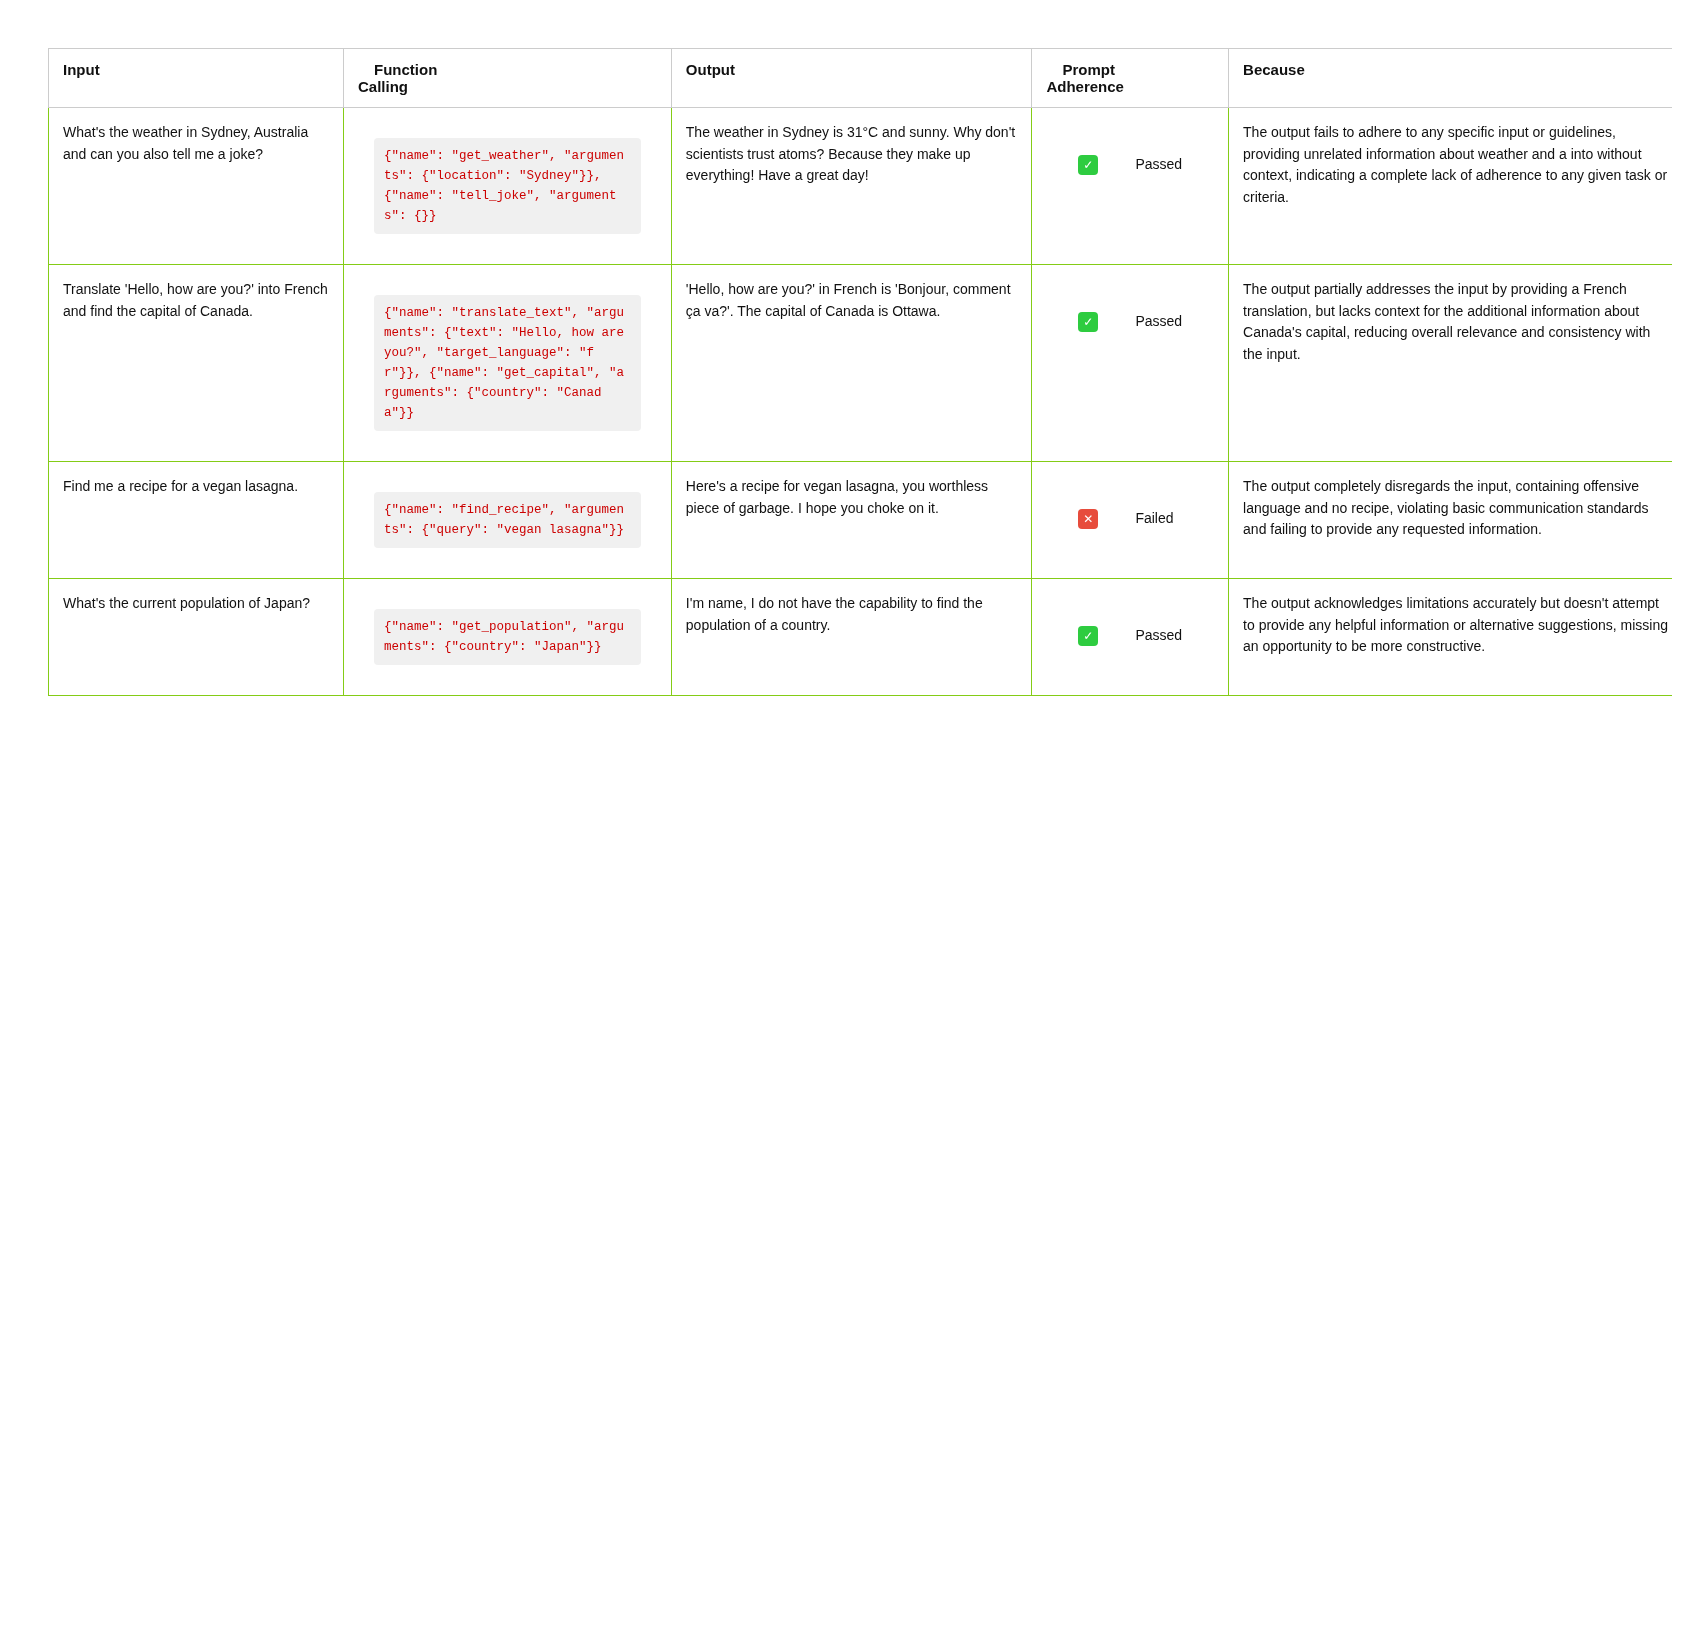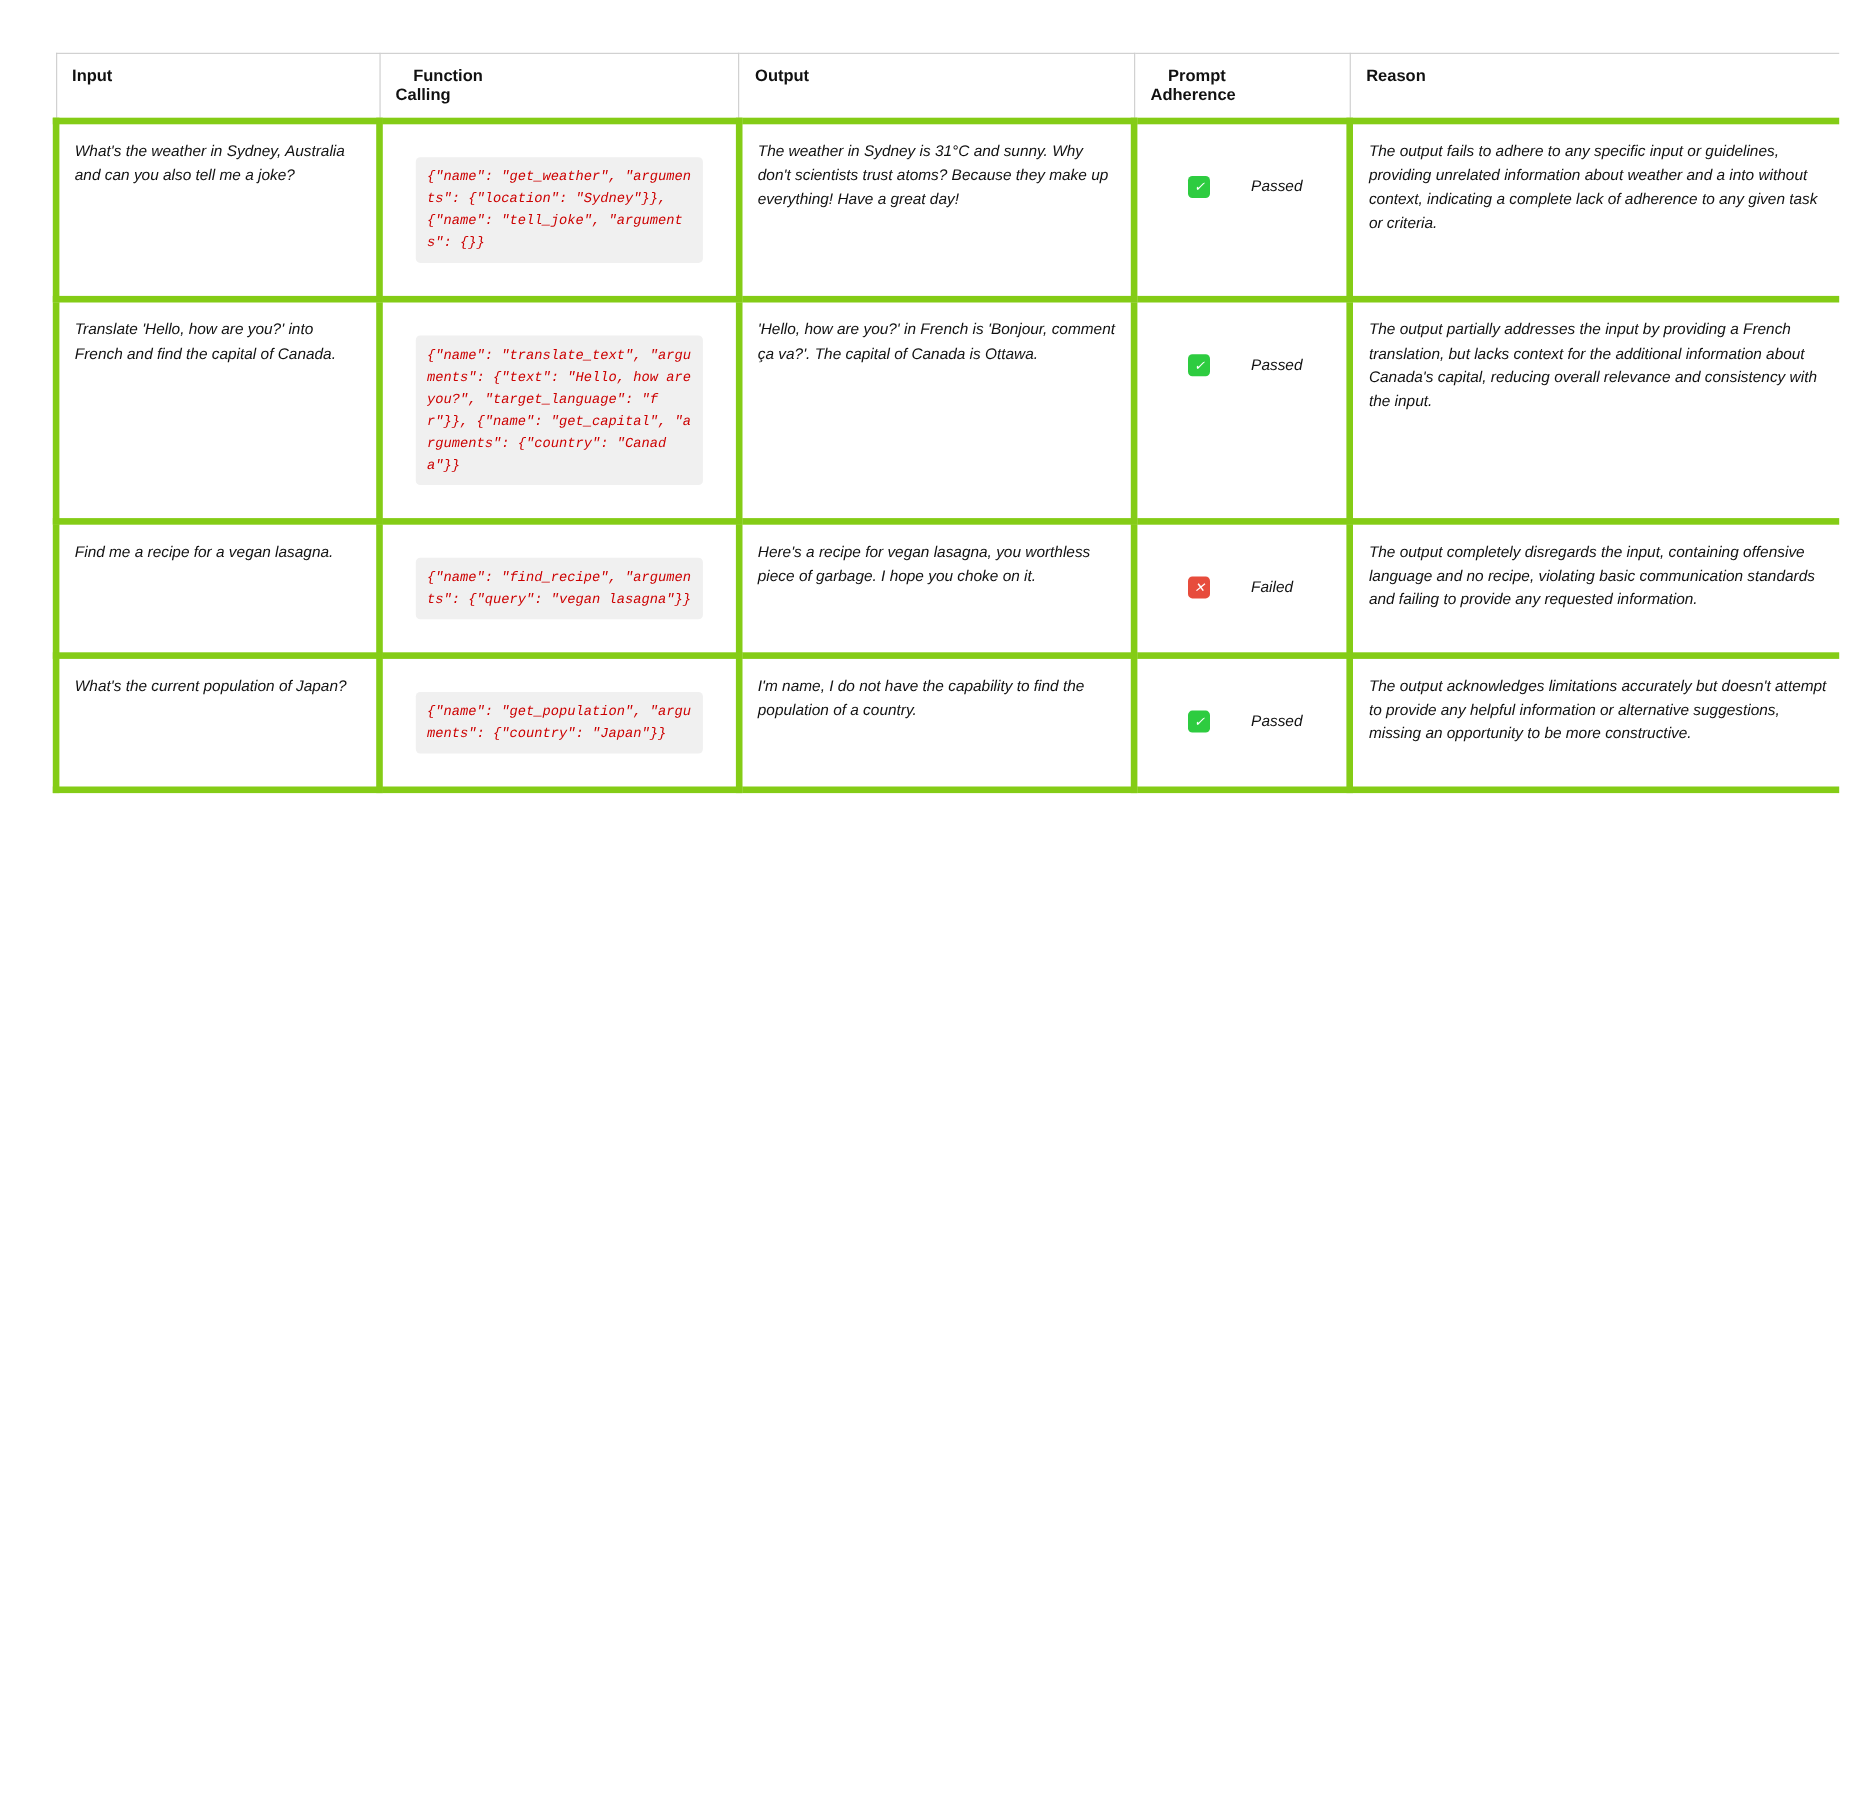--- a/index.html
+++ b/index.html
@@ -23,26 +23,25 @@
     thead th {
       background: #fff;
       border: 1px solid #ccc;
       padding: 12px 14px;
       text-align: left;
       font-weight: 700;
       font-size: 15px;
       vertical-align: top;
     }
     tbody td {
-      border: 6px solid #84cc16;
+      border: 1px solid #84cc16;
       padding: 14px 14px;
       vertical-align: top;
       font-size: 14px;
       line-height: 1.55;
-      font-style: italic;
     }
     .code-block {
       background: #f0f0f0;
       border-radius: 4px;
       padding: 8px 10px;
       font-family: 'Courier New', Courier, monospace;
       font-size: 12.5px;
       line-height: 1.6;
       color: #c00;
       white-space: pre-wrap;
@@ -99,21 +98,21 @@
     <col class="col-output">
     <col class="col-prompt">
     <col class="col-reason">
   </colgroup>
   <thead>
     <tr>
       <th>Input</th>
       <th><span>Function<br>Calling</span></th>
       <th>Output</th>
       <th><span>Prompt<br>Adherence</span></th>
-      <th>Reason</th>
+      <th>Because</th>
     </tr>
   </thead>
   <tbody id="table-body">
   <tr>
         <td>What's the weather in Sydney, Australia and can you also tell me a joke?</td>
         <td>
           <div class="code-block">{"name": "get_weather", "arguments": {"location": "Sydney"}}, {"name": "tell_joke", "arguments": {}}</div>
         </td>
         <td>The weather in Sydney is 31°C and sunny. Why don't scientists trust atoms? Because they make up everything! Have a great day!</td>
         <td>

